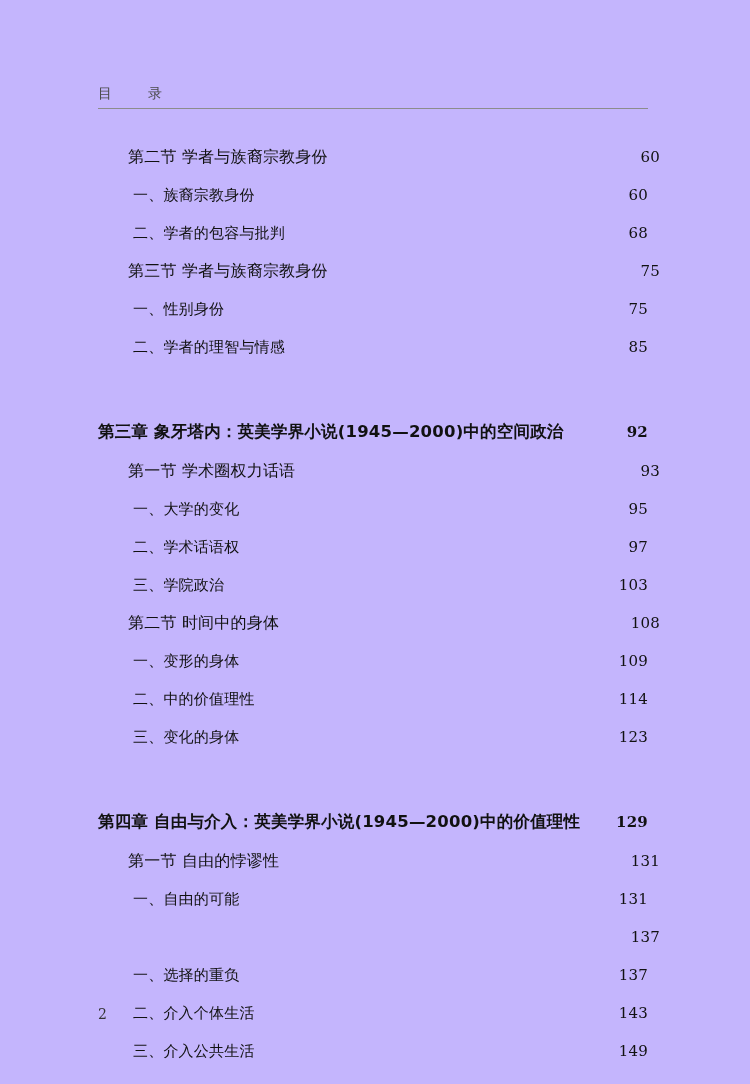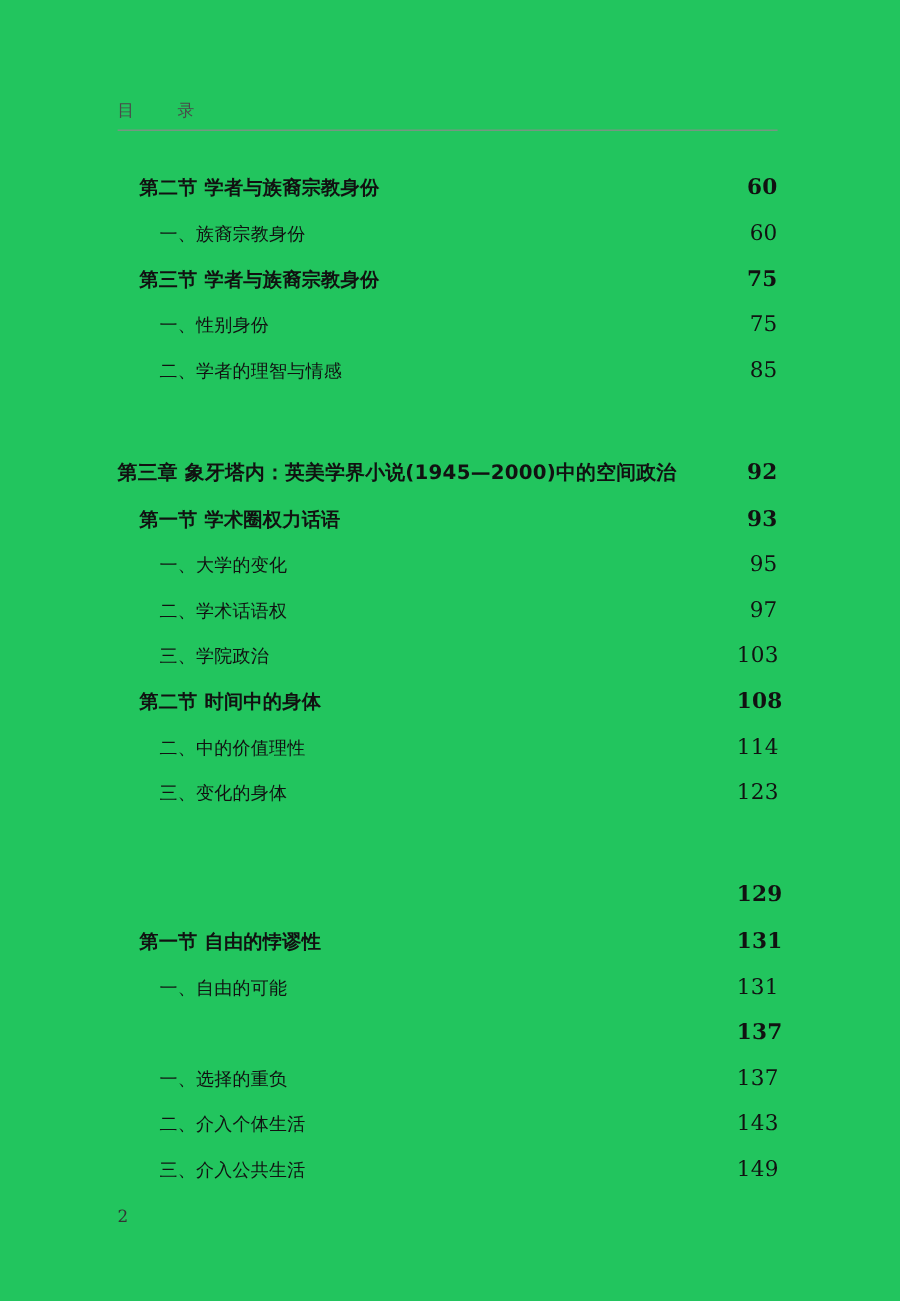--- a/index.html
+++ b/index.html
@@ -8,21 +8,21 @@
     background: #ffffff;
   }
   body {
     font-family: "DejaVu Sans", "Liberation Sans", sans-serif;
     color: #111111;
   }
   .page {
     position: relative;
     width: 750px;
     height: 1084px;
-    background: #22c55e;
+    background: #c4b5fd;
     overflow: hidden;
     box-sizing: border-box;
   }
 
   
   .page-header {
     position: absolute;
     left: 98px;
     top: 84px;
     width: 550px;
@@ -82,43 +82,43 @@
     white-space: nowrap;
     overflow: hidden;
     display: block;
   }
 
   .entry-page {
     flex: 0 0 auto;
     width: 34px;
     text-align: right;
     font-family: "DejaVu Serif", "Liberation Serif", serif;
-    font-size: 18px;
+    font-size: 15px;
     color: #111111;
   }
 
   
   .lvl-chapter {
     margin-left: 0px;
     width: 550px;
     font-size: 16.5px;
     font-weight: bold;
     line-height: 40px;
     letter-spacing: 0.2px;
     align-items: center;
   }
   .lvl-chapter .entry-page { font-weight: bold; }
   .lvl-chapter .leader::before { font-size: 12px; }
 
   
   .lvl-section {
-    margin-left: 18px;
+    margin-left: 30px;
     width: 532px;
     font-size: 16px;
-    font-weight: 700;
+    font-weight: 400;
     line-height: 38px;
     letter-spacing: 0.2px;
   }
 
   
   .lvl-item {
     margin-left: 35px;
     width: 515px;
     font-size: 15px;
     font-weight: 400;
@@ -156,20 +156,25 @@
       <div class="toc-entry lvl-section">
         <span class="entry-label">第二节  学者与族裔宗教身份</span>
         <span class="leader"></span>
         <span class="entry-page">60</span>
       </div>
       <div class="toc-entry lvl-item">
         <span class="entry-label">一、族裔宗教身份</span>
         <span class="leader"></span>
         <span class="entry-page">60</span>
       </div>
+      <div class="toc-entry lvl-item">
+        <span class="entry-label">二、学者的包容与批判</span>
+        <span class="leader"></span>
+        <span class="entry-page">68</span>
+      </div>
       <div class="toc-entry lvl-section">
         <span class="entry-label">第三节  学者与族裔宗教身份</span>
         <span class="leader"></span>
         <span class="entry-page">75</span>
       </div>
       <div class="toc-entry lvl-item">
         <span class="entry-label">一、性别身份</span>
         <span class="leader"></span>
         <span class="entry-page">75</span>
       </div>
@@ -203,31 +208,37 @@
         <span class="entry-label">三、学院政治</span>
         <span class="leader"></span>
         <span class="entry-page">103</span>
       </div>
       <div class="toc-entry lvl-section">
         <span class="entry-label">第二节  时间中的身体</span>
         <span class="leader"></span>
         <span class="entry-page">108</span>
       </div>
       <div class="toc-entry lvl-item">
+        <span class="entry-label">一、变形的身体</span>
+        <span class="leader"></span>
+        <span class="entry-page">109</span>
+      </div>
+      <div class="toc-entry lvl-item">
         <span class="entry-label">二、中的价值理性</span>
         <span class="leader"></span>
         <span class="entry-page">114</span>
       </div>
       <div class="toc-entry lvl-item">
         <span class="entry-label">三、变化的身体</span>
         <span class="leader"></span>
         <span class="entry-page">123</span>
       </div>
       <div class="group-gap"></div>
       <div class="toc-entry lvl-chapter">
+        <span class="entry-label">第四章  自由与介入：英美学界小说(1945—2000)中的价值理性</span>
         <span class="leader"></span>
         <span class="entry-page">129</span>
       </div>
       <div class="toc-entry lvl-section">
         <span class="entry-label">第一节  自由的悖谬性</span>
         <span class="leader"></span>
         <span class="entry-page">131</span>
       </div>
       <div class="toc-entry lvl-item">
         <span class="entry-label">一、自由的可能</span>

